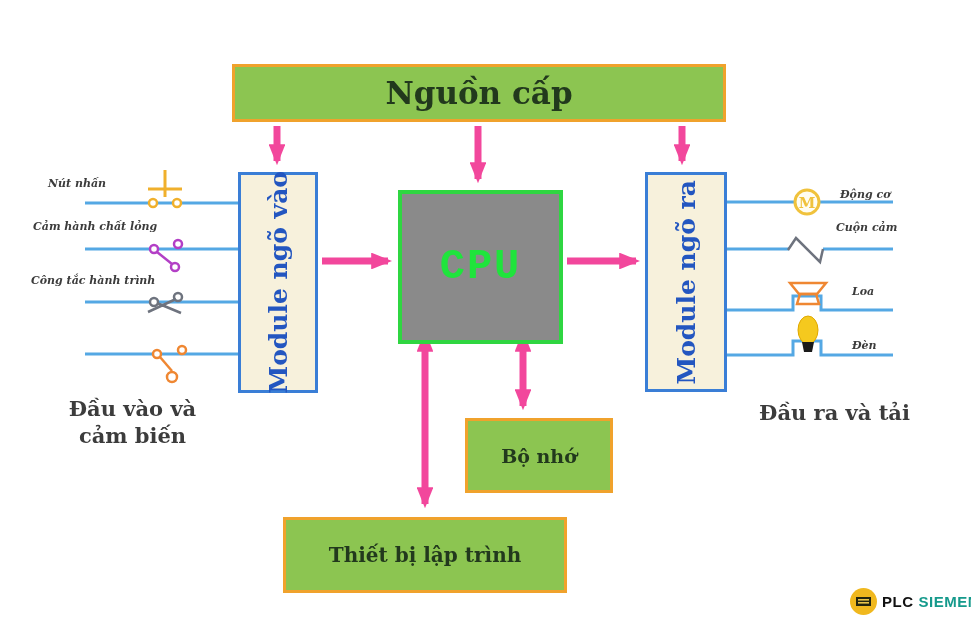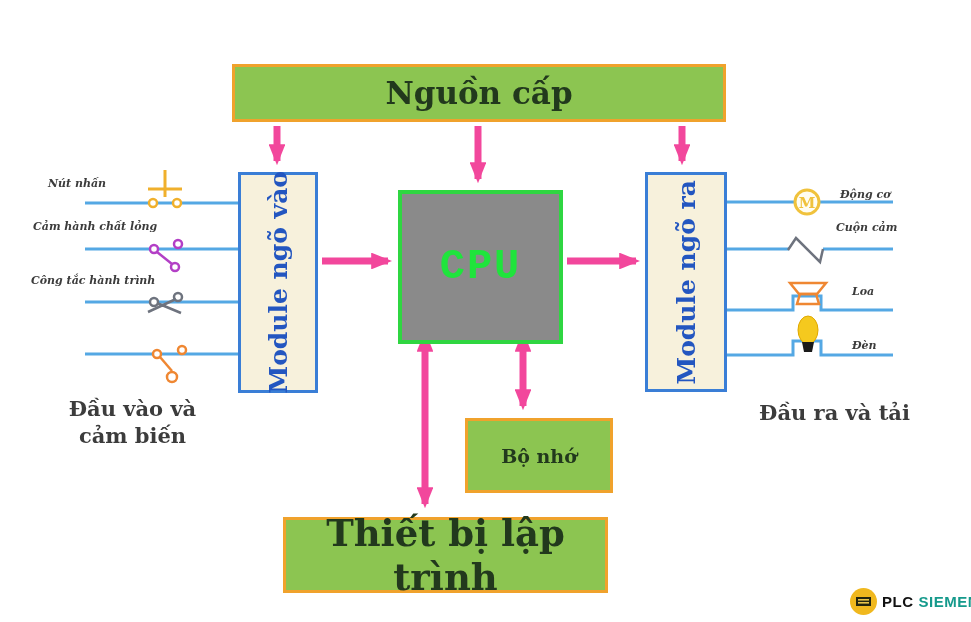--- a/index.html
+++ b/index.html
@@ -12,21 +12,21 @@
   .box { position:absolute; box-sizing:border-box; display:flex; align-items:center; justify-content:center; text-align:center; font-weight:bold; }
   .green-box { background:var(--box-green,#8cc551); border:3px solid var(--border-orange,#f0a22c); color:var(--box-text,#22391d); }
   .module-box { background:var(--module-bg,#f7f1dc); border:3px solid var(--module-border,#3a7ed6); color:var(--module-text,#2356c0); }
   .vtext { writing-mode:vertical-rl; transform:rotate(180deg); white-space:nowrap; }
 
   #power-box   { left:232px; top:64px;  width:494px; height:58px; font-size:31px;align-items:center; }
   #input-module  { left:238px; top:172px; width:80px;  height:221px; font-size:25px; }
   #output-module { left:645px; top:172px; width:82px;  height:220px; font-size:25px; }
   #cpu-box { left:398px; top:190px; width:165px; height:154px; background:var(--cpu-bg,#8a8a8a); border:4px solid var(--cpu-border,#2fd641); color:var(--cpu-text,#1fe43c); font-size:42px; letter-spacing:2px;font-family:Liberation Mono, monospace; }
   #memory-box    { left:465px; top:418px; width:148px; height:75px; font-size:19px; }
-  #programmer-box{ left:283px; top:517px; width:325px; height:76px; font-size:37px; }
+  #programmer-box{ left:283px; top:517px; width:284px; height:76px; font-size:20px; }
 
   .label { position:absolute; font-weight:bold; color:var(--label-text,#3c3c3c); font-size:11px; white-space:nowrap;font-style:italic; }
   .caption { position:absolute; font-weight:bold; color:var(--label-text,#3c3c3c); font-size:21px; text-align:center; line-height:1.3; }
 
   #watermark { position:absolute; left:850px; top:588px; display:flex; align-items:center; gap:5px;
                font-family:"Liberation Sans",sans-serif; font-weight:bold; font-size:15px; }
   #watermark .plc { color:var(--logo-plc,#111111); letter-spacing:0.5px; }
   #watermark .siemens { color:var(--logo-siemens,#169a8c); letter-spacing:0.5px; }
   #logo-badge { width:27px; height:27px; border-radius:50%; background:var(--logo-badge,#f0b81e); display:flex; align-items:center; justify-content:center; }
 </style>

